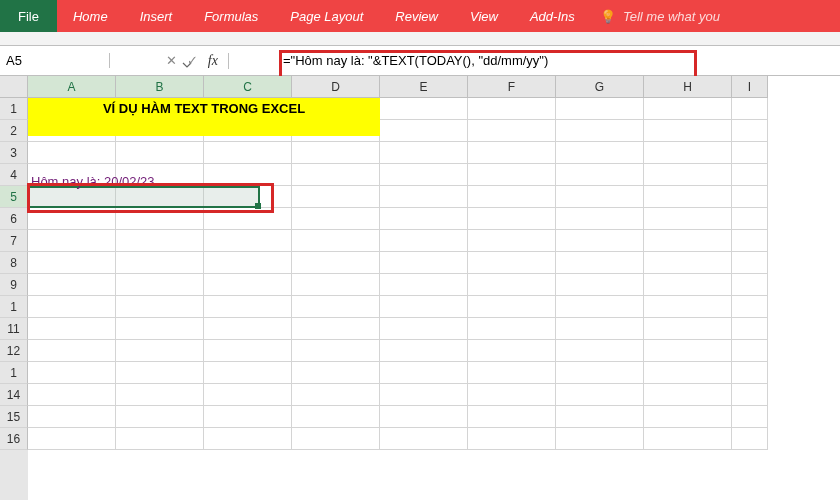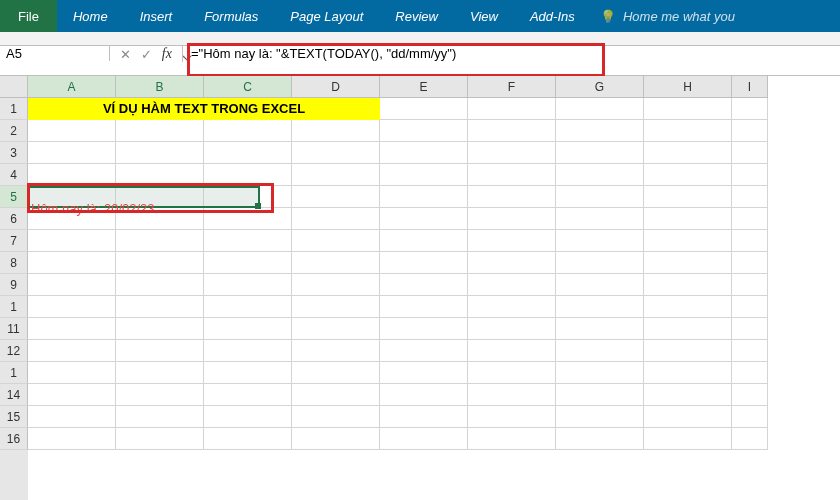--- a/index.html
+++ b/index.html
@@ -1,19 +1,19 @@
 <!DOCTYPE html>
 <html><head>
 <meta charset="utf-8">
 <style>
 * { margin: 0; padding: 0; box-sizing: border-box; font-family: 'Segoe UI', Arial, sans-serif; }
 body { width: 840px; height: 500px; overflow: hidden; background: #fff; }
 
 .ribbon-tabs {
-  background: #0369a1;
+  background: #ef4444;
   height: 32px;
   display: flex;
   align-items: center;
   color: #fff;
   font-size: 13px;
 }
 .ribbon-tabs .file-tab {
   background: #217346;
   padding: 0 18px;
   height: 100%;
@@ -40,24 +40,25 @@
 .ribbon-tabs .bulb { color: #fff; opacity: 0.8; font-style: normal; }
 
 .ribbon-body {
   background: #f3f3f3;
   border-bottom: 1px solid #bfbfbf;
   height: 14px;
 }
 
 .formula-row {
   display: flex;
-  align-items: flex-start;
+  align-items: center;
   height: 30px;
   border-bottom: 1px solid #bfbfbf;
   background: #fff;
+  gap: 46px;
 }
 .name-box {
   width: 110px;
   display: flex;
   align-items: center;
   border-right: 1px solid #bfbfbf;
   padding: 0 6px;
   background: #fff;
 }
 .name-box input {
@@ -166,21 +167,21 @@
   line-height: 22px;
   background: #fff;
   overflow: hidden;
 }
 .cell:last-child { width: 36px; }
 
 .title-cell-overlay {
   position: absolute;
   top: 0; left: 0;
   width: 352px;
-  height: 22px;
+  height: 38px;
   background: #ffff00;
   text-align: center;
   font-weight: bold;
   font-size: 13px;
   line-height: 22px;
   color: #000;
   pointer-events: none;
 }
 
 .selected-overlay {
@@ -194,24 +195,24 @@
   pointer-events: none;
 }
 .selected-overlay .fill-handle {
   position: absolute;
   right: -3px; bottom: -3px;
   width: 6px; height: 6px;
   background: #217346;
 }
 .selected-text {
   position: absolute;
-  top: 100px; left: 3px;
+  top: 73px; left: 3px;
   font-size: 13px;
   line-height: 22px;
-  color: #ef4444;
+  color: #701a75;
   pointer-events: none;
 }
 
 .cell-highlight-box {
   position: absolute;
   top: 85px;
   left: -1px;
   width: 247px;
   height: 30px;
   border: 3px solid #d62828;
@@ -225,21 +226,21 @@
   <div class="file-tab">File</div>
   <div class="tab">Home</div>
   <div class="tab">Insert</div>
   <div class="tab">Formulas</div>
   <div class="tab">Page Layout</div>
   <div class="tab">Review</div>
   <div class="tab">View</div>
   <div class="tab">Add-Ins</div>
   <div class="tell-me">
     <span class="bulb">💡</span>
-    <span>Home me what you</span>
+    <span>Tell me what you</span>
   </div>
 </div>
 
 <div class="ribbon-body"></div>
 
 <div class="formula-row">
   <div class="name-box">
     <input value="A5" style="">
     <span class="dd">
       <svg viewBox="0 0 10 10" width="10" height="10">

